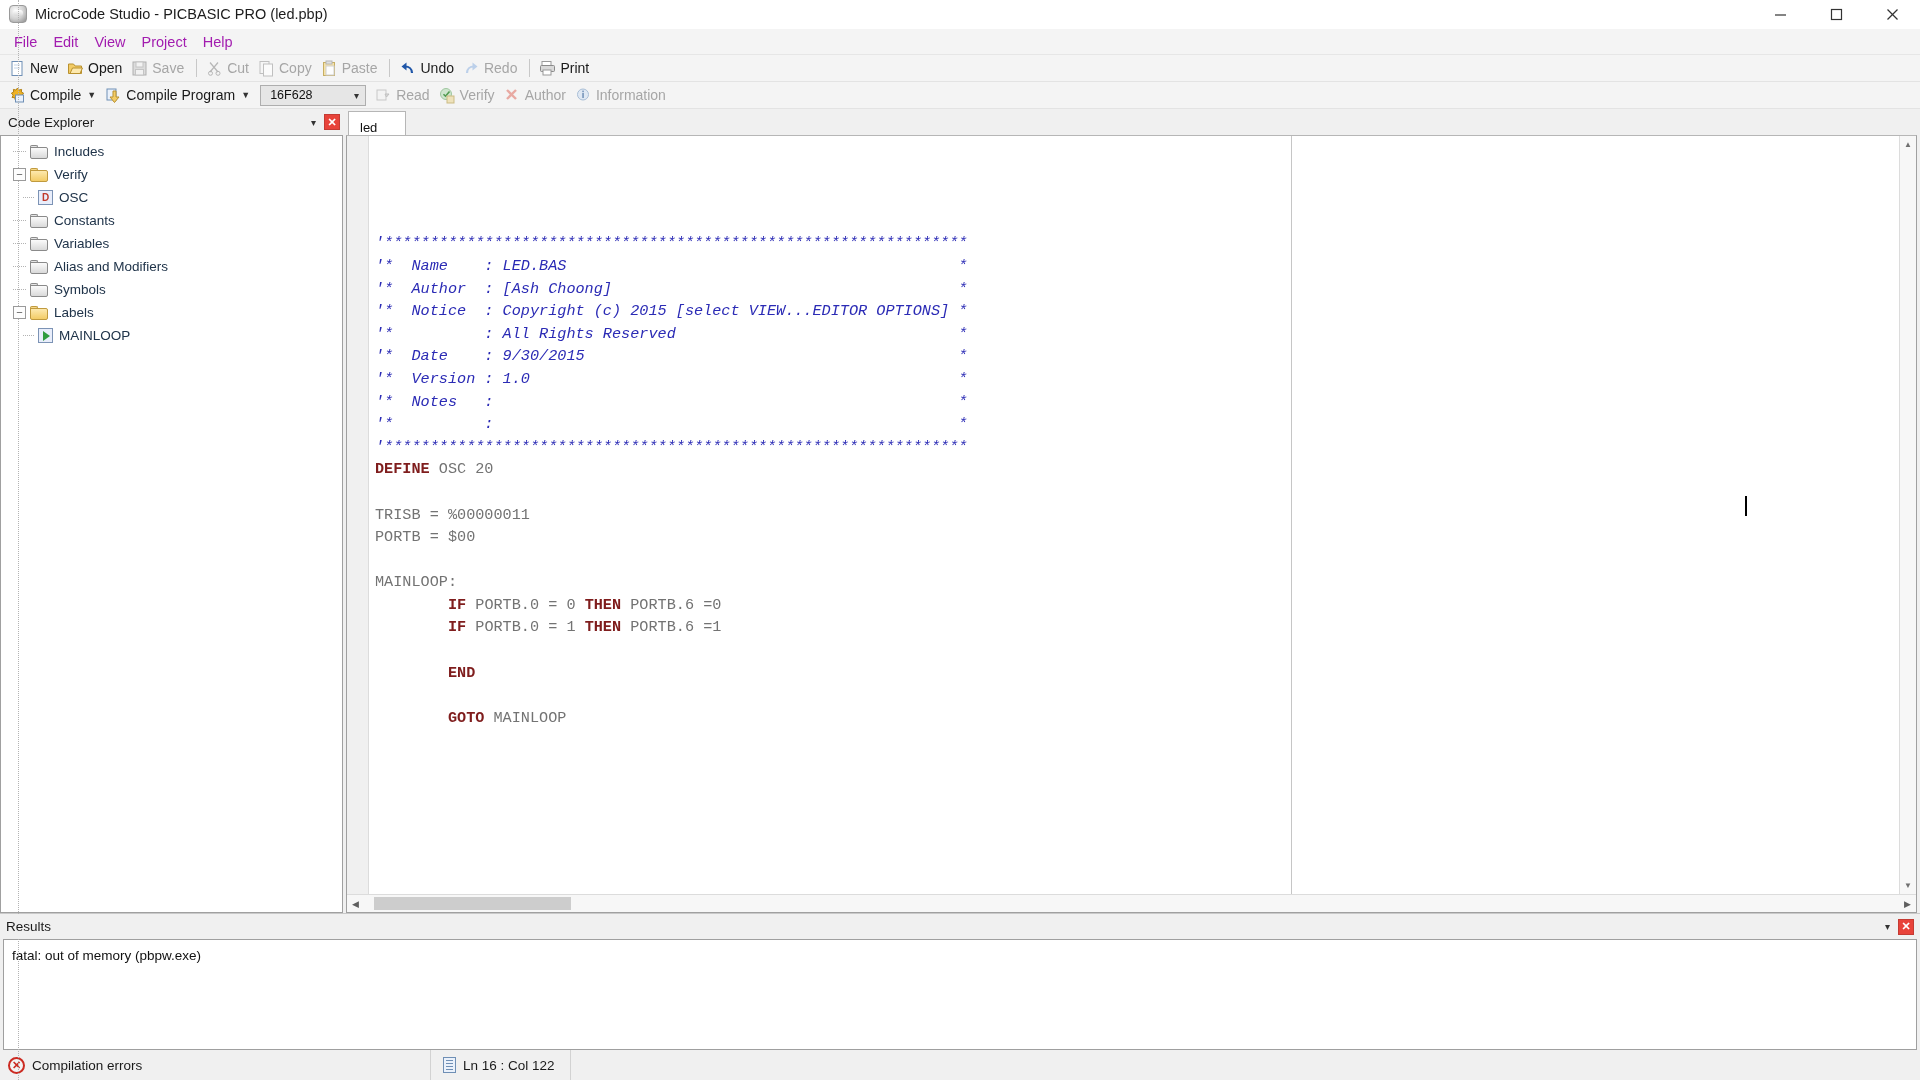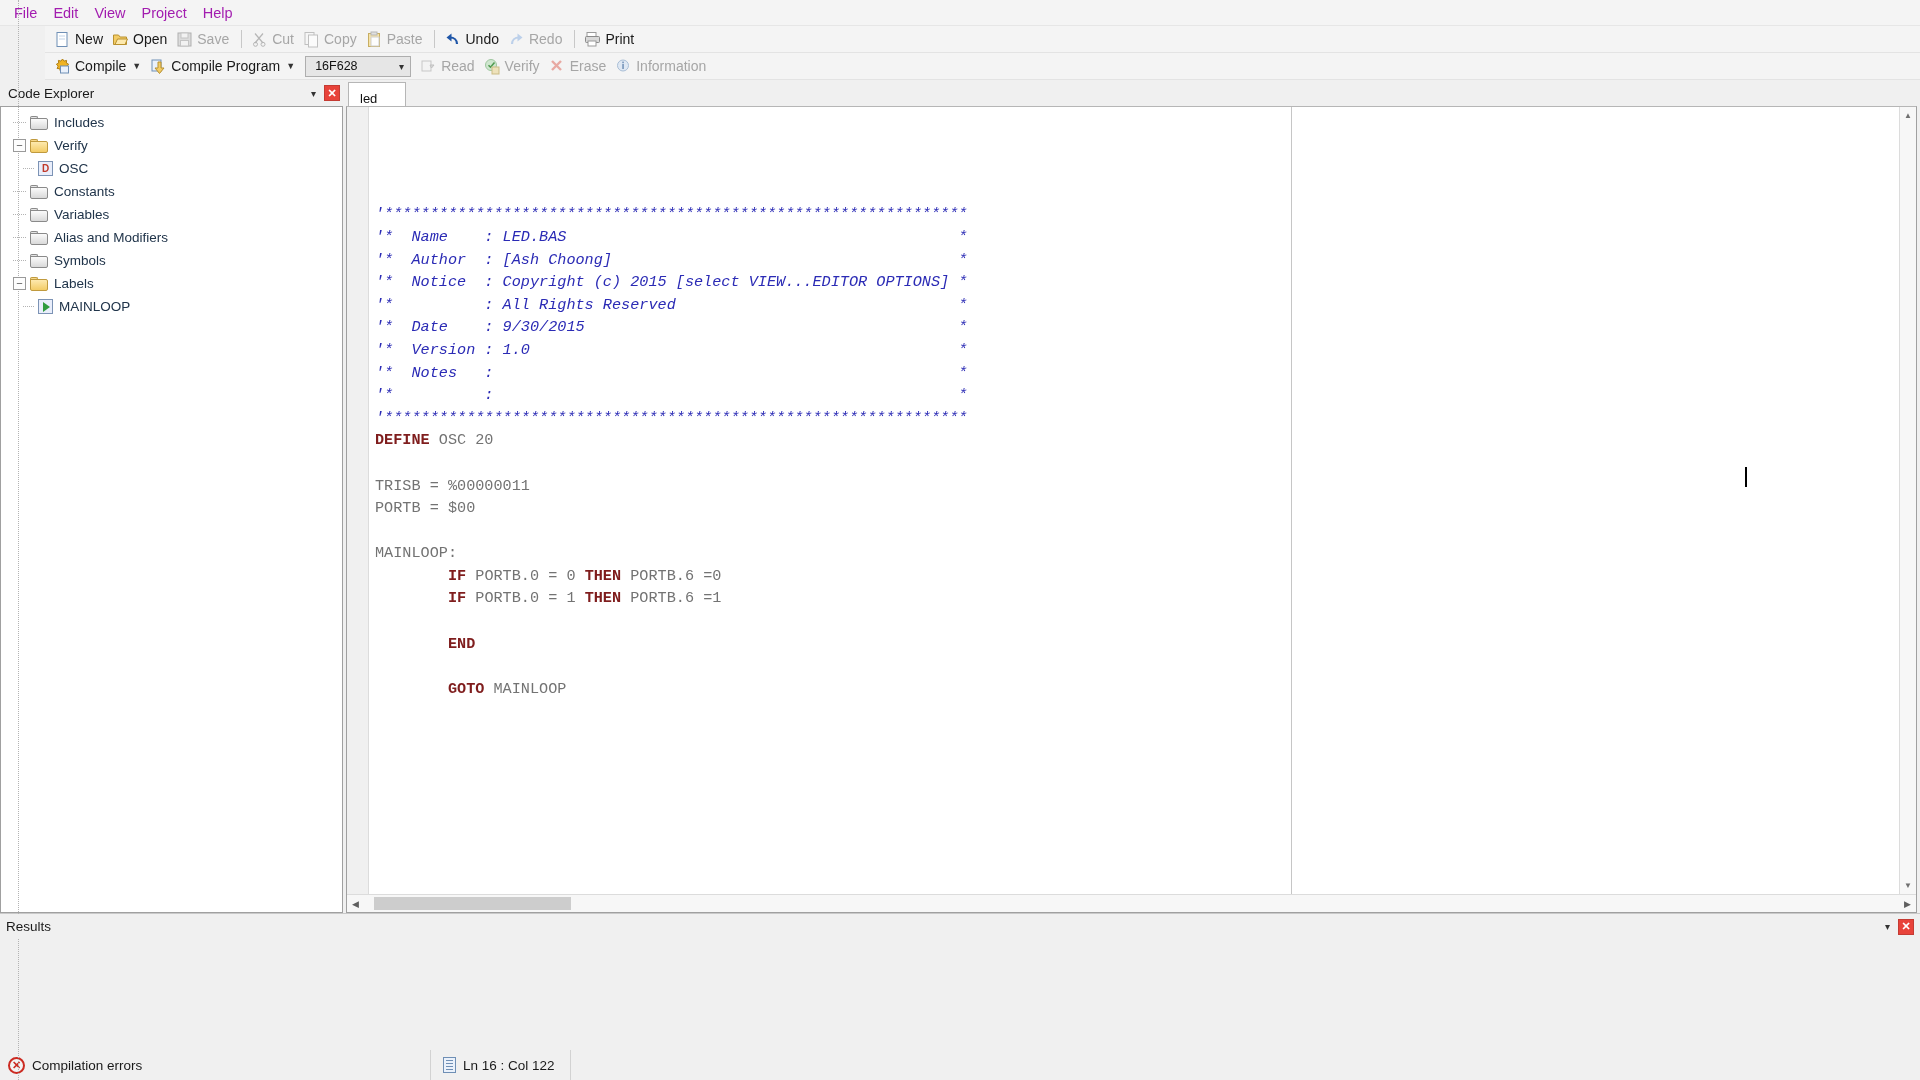--- a/index.html
+++ b/index.html
@@ -43,21 +43,21 @@
     height: 26px; min-height:26px; background: #f4f4f4; display: flex; align-items: center;
     padding-left: 6px; border-bottom: 1px solid #e6e6e6;
   }
   .menu-item {
     font-size: 14.5px; color: #a21caf; padding: 3px 8px; white-space: nowrap;
   }
 
   
   .toolbar {
     height: 27px; min-height:27px; background: #f4f4f4; display: flex; align-items: center;
-    padding-left: 6px; border-bottom: 1px solid #e3e3e3; gap: 0px; margin-left: 45px;
+    padding-left: 6px; border-bottom: 1px solid #e3e3e3; gap: 0px;
   }
   .tb-btn {
     display: flex; align-items: center; gap: 4px; padding: 2px 6px 2px 3px;
     font-size: 14px; color: #1a1a1a; white-space: nowrap; height:23px;
   }
   .tb-btn.disabled { color: #a6a6a6; }
   .tb-btn .ic { width: 17px; height: 17px; display:block; flex:0 0 auto; }
   .tb-sep { width: 1px; height: 18px; background: #c8c8c8; margin: 0 6px; }
   .caret { font-size: 9px; color:#333; margin-left:2px; }
   .combo {
@@ -171,20 +171,42 @@
     display:flex; align-items:center; justify-content:center; color:#cc2b22; font-size:11px; font-weight:bold; line-height:1;}
   .lines-icon { width: 13px; height: 16px; border: 1px solid #6f8fb5; background: #eaf1fb;
     display:flex; flex-direction:column; justify-content:center; gap:2px; padding:2px 2px; }
   .lines-icon i { display:block; height:1px; background:#6f8fb5; }
 </style>
 </head>
 <body>
 
 <div class="app">
 
+  <div class="titlebar">
+    <div class="app-icon"></div>
+    <div class="title-text">MicroCode Studio - PICBASIC PRO (led.pbp)</div>
+    <div class="win-buttons">
+      <div class="win-btn">
+        <svg width="13" height="13" viewBox="0 0 13 13">
+            <line x1="1" y1="7" x2="12" y2="7" stroke="#333" stroke-width="1.2"></line>
+          </svg>
+      </div>
+      <div class="win-btn">
+        <svg width="13" height="13" viewBox="0 0 13 13">
+            <rect x="1.5" y="1.5" width="10" height="10" fill="none" stroke="#333" stroke-width="1.2"></rect>
+          </svg>
+      </div>
+      <div class="win-btn close">
+        <svg width="13" height="13" viewBox="0 0 13 13">
+            <line x1="1.5" y1="1.5" x2="11.5" y2="11.5" stroke="#333" stroke-width="1.3"></line>
+            <line x1="11.5" y1="1.5" x2="1.5" y2="11.5" stroke="#333" stroke-width="1.3"></line>
+          </svg>
+      </div>
+    </div>
+  </div>
 
   <div class="menubar">
     <div class="menu-item">File</div>
     <div class="menu-item">Edit</div>
     <div class="menu-item">View</div>
     <div class="menu-item">Project</div>
     <div class="menu-item">Help</div>
   </div>
 
   <div class="toolbar">
@@ -314,21 +336,21 @@
           <rect x="8" y="9" width="7" height="7" fill="#eee2bb" stroke="#cbbb84"></rect>
         </svg>
       <span>Verify</span>
     </div>
 
     <div class="tb-btn disabled">
       <svg class="ic" viewBox="0 0 17 17">
           <line x1="3" y1="3" x2="12" y2="12" stroke="#e8a9a2" stroke-width="2.4"></line>
           <line x1="12" y1="3" x2="3" y2="12" stroke="#e8a9a2" stroke-width="2.4"></line>
         </svg>
-      <span>Erase</span>
+      <span>Author</span>
     </div>
 
     <div class="tb-btn disabled">
       <svg class="ic" viewBox="0 0 17 17">
           <circle cx="8" cy="7.5" r="5.5" fill="#dfe8f3" stroke="#a9bed6"></circle>
           <rect x="7.3" y="6" width="1.5" height="5" fill="#6f8fb5"></rect>
           <rect x="7.3" y="3.6" width="1.5" height="1.6" fill="#6f8fb5"></rect>
         </svg>
       <span>Information</span>
     </div>
@@ -472,20 +494,23 @@
   </div>
 
   <div class="results-panel">
     <div class="results-header">
       <span>Results</span>
       <div class="hdr-actions">
         <span class="hdr-caret">▾</span>
         <span class="hdr-close">✕</span>
       </div>
     </div>
+    <div class="results-body" id="results-body">
+        <div class="results-line">fatal: out of memory (pbpw.exe)</div>
+      </div>
   </div>
 
   <div class="statusbar">
     <div class="status-cell first">
       <span class="err-icon">✕</span>
       <span>Compilation errors</span>
     </div>
     <div class="status-cell second">
       <span class="lines-icon">
           <i></i>

